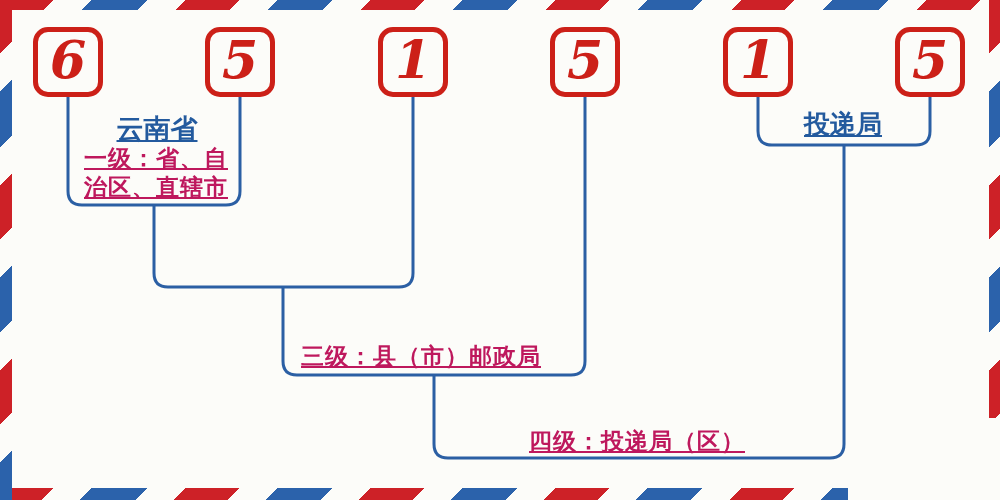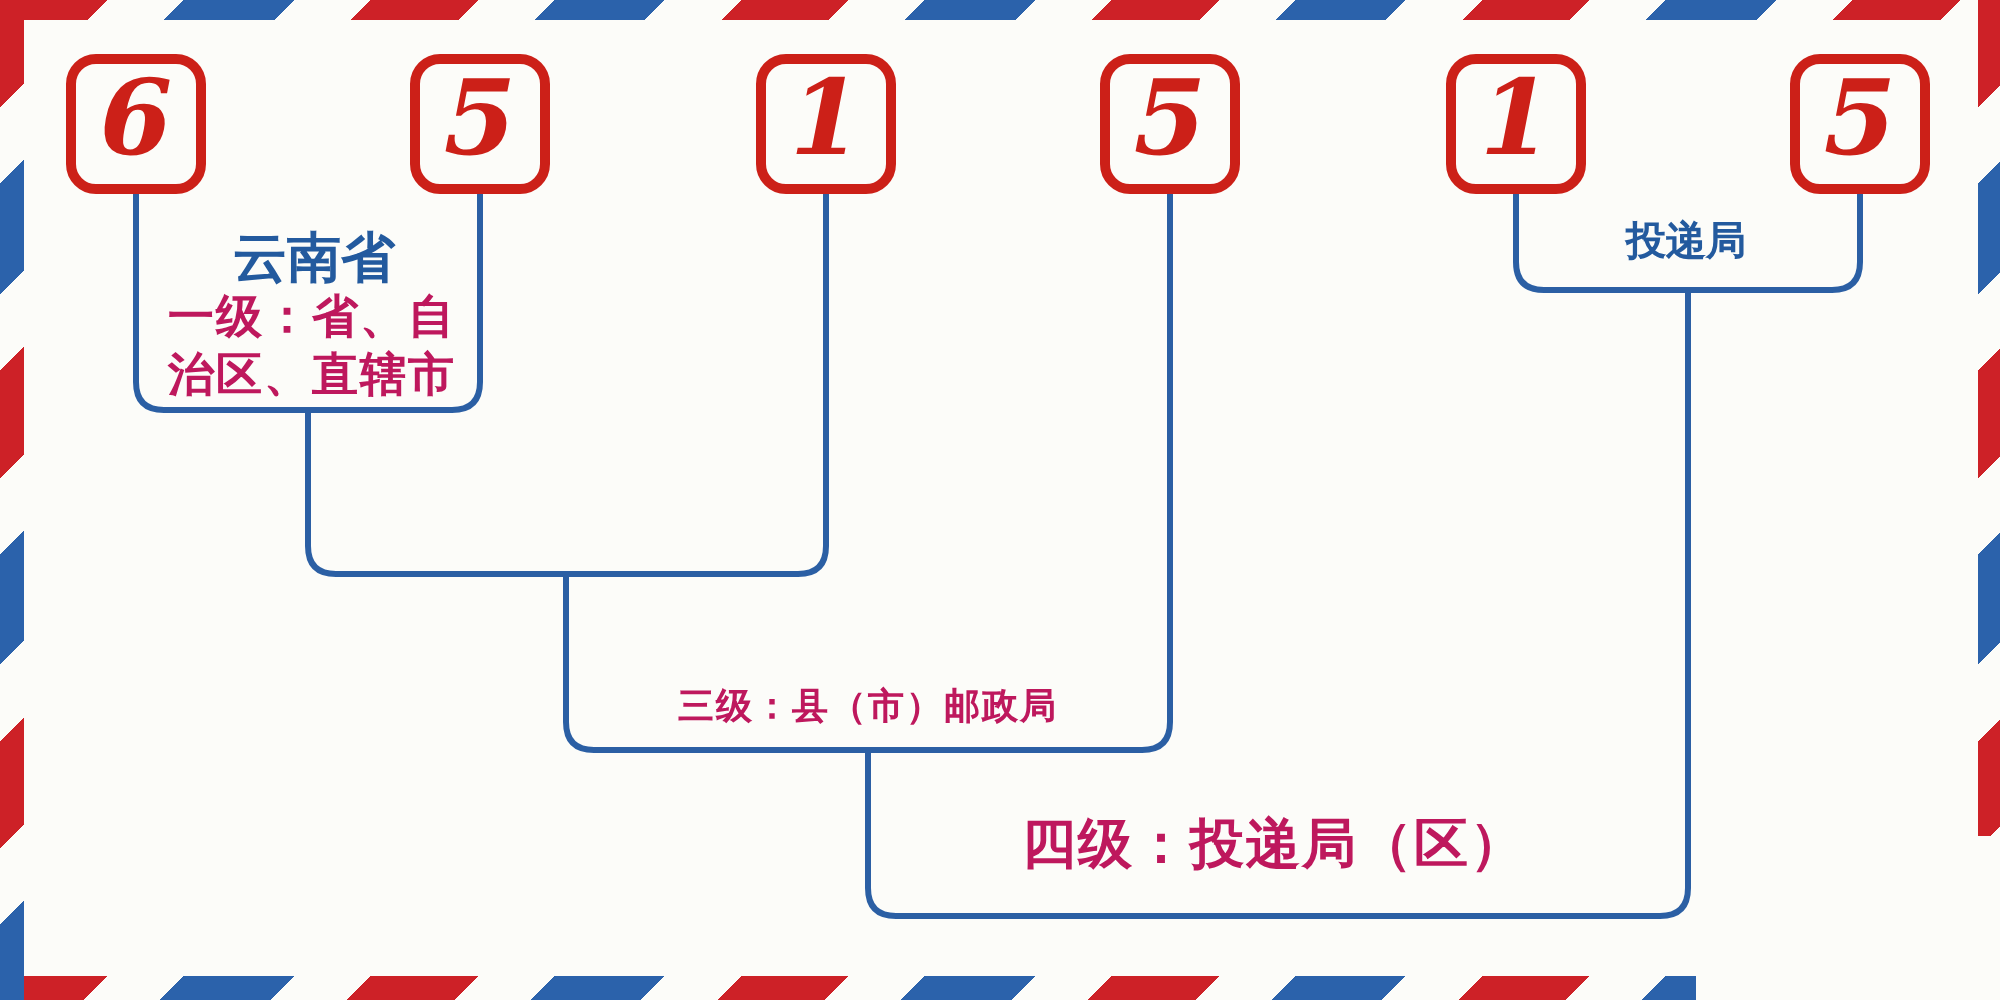--- a/index.html
+++ b/index.html
@@ -27,21 +27,21 @@
   }
   .digit-box .digit{
     font-family:"DejaVu Serif","Liberation Serif",serif;
     font-style:italic;font-weight:bold;font-size:52px;line-height:1;
     color:#cc2018;transform:translateY(-2px);
   }
   
   #connectors{position:absolute;left:0;top:0;width:1000px;height:500px;pointer-events:none;}
   #connectors path{fill:none;stroke:#2b5fa4;stroke-width:3;}
   
-  .lbl{position:absolute;transform:translateX(-50%);white-space:nowrap;text-align:left;font-weight:bold;}
+  .lbl{position:absolute;transform:translateX(-50%);white-space:nowrap;text-align:left;font-weight:bold;text-decoration:underline;}
   .place{color:#235a9e;}
   .lvl{color:#be185d;letter-spacing:1px;}
   .pre{white-space:pre-line;}
   
   .badge{
     position:absolute;left:33px;top:417px;width:234px;height:46px;
     background:#f7edee;border-radius:10px;
     display:flex;align-items:center;justify-content:center;
     color:#cf241b;font-weight:bold;font-size:24px;letter-spacing:1px;
   }
@@ -82,20 +82,20 @@
     </div>
   <div class="digit-box" style="left:895px">
       <span class="digit">5</span>
     </div>
 
   <div class="lbl place" style="left:157px;top:111px;font-size:27px">云南省</div>
   <div class="lbl lvl pre" style="left:156px;top:144px;font-size:23px;line-height:29px">一级：省、自
 治区、直辖市</div>
 
 
-  <div class="lbl lvl" style="left:434px;top:341px;font-size:18px">三级：县（市）邮政局</div>
+  <div class="lbl lvl" style="left:421px;top:341px;font-size:23px">三级：县（市）邮政局</div>
 
-  <div class="lbl lvl" style="left:637px;top:404px;font-size:27px">四级：投递局（区）</div>
+  <div class="lbl lvl" style="left:637px;top:426px;font-size:23px">四级：投递局（区）</div>
 
-  <div class="lbl place" style="left:843px;top:107px;font-size:20px">投递局</div>
+  <div class="lbl place" style="left:843px;top:107px;font-size:26px">投递局</div>
 
 
 </div>
 
 </body></html>

